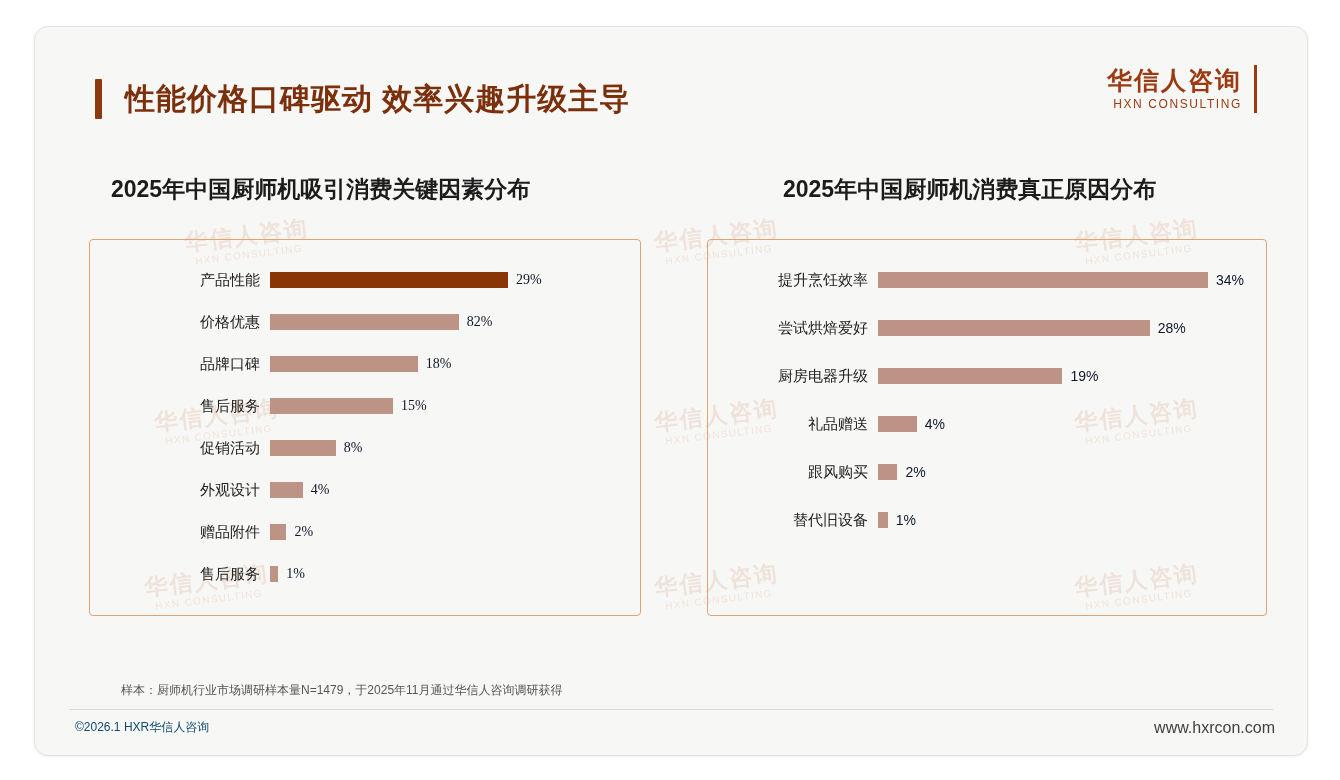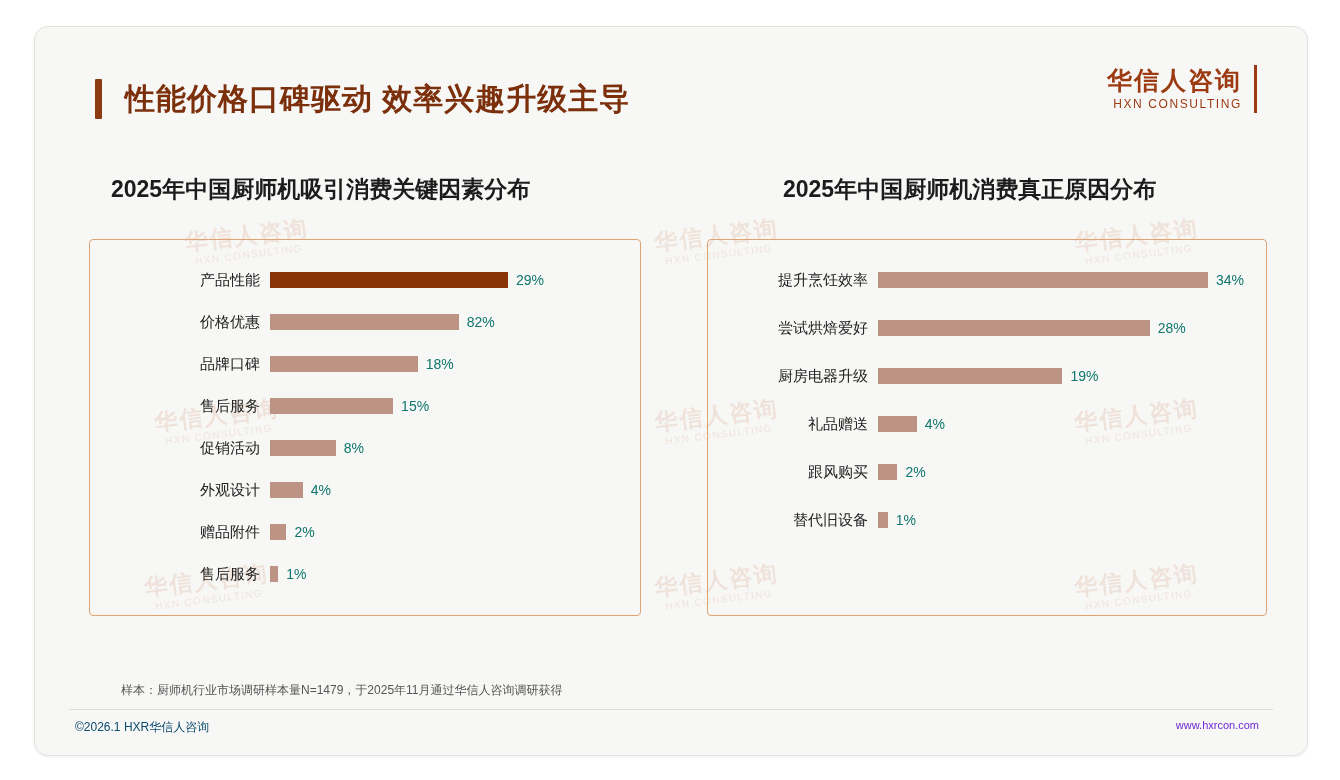--- a/index.html
+++ b/index.html
@@ -112,21 +112,21 @@
     right: 0;
     bottom: 0;
     padding: 26px 0 0 0;
     box-sizing: border-box;
   }
   .row {
     display: flex;
     align-items: center;
     height: 28px;
   }
-  #panel-left .row  { margin-bottom: 14px; }
+  #panel-left .row  { margin-bottom: 14px; font-family: Liberation Serif, serif; }
   #panel-right .row { margin-bottom: 20px; }
 
   .row-label {
     width: 180px;
     text-align: right;
     padding-right: 10px;
     font-size: 15px;
     color: #222222;
     white-space: nowrap;
     box-sizing: border-box;
@@ -135,21 +135,21 @@
 
   .bar {
     height: 16px;
     background: #bd9385;
     flex: 0 0 auto;
   }
   .bar.highlight { background: #8a3505; }
 
   .row-value {
     font-size: 14px;
-    color: #0f766e;
+    color: #0f172a;
     padding-left: 8px;
     white-space: nowrap;
   }
 
   
   .sample-note {
     position: absolute;
     left: 86px;
     top: 655px;
     font-size: 12px;
@@ -167,24 +167,24 @@
   .copyright {
     position: absolute;
     left: 40px;
     top: 692px;
     font-size: 12px;
     color: #0c4a6e;
     white-space: nowrap;
   }
   .website {
     position: absolute;
-    right: 48px;
+    right: 32px;
     top: 692px;
-    font-size: 11px;
-    color: #6d28d9;
+    font-size: 16px;
+    color: #404040;
     white-space: nowrap;
   }
 
   
   .wm {
     position: absolute;
     pointer-events: none;
     text-align: center;
     opacity: 0.13;
     transform: rotate(-7deg);

